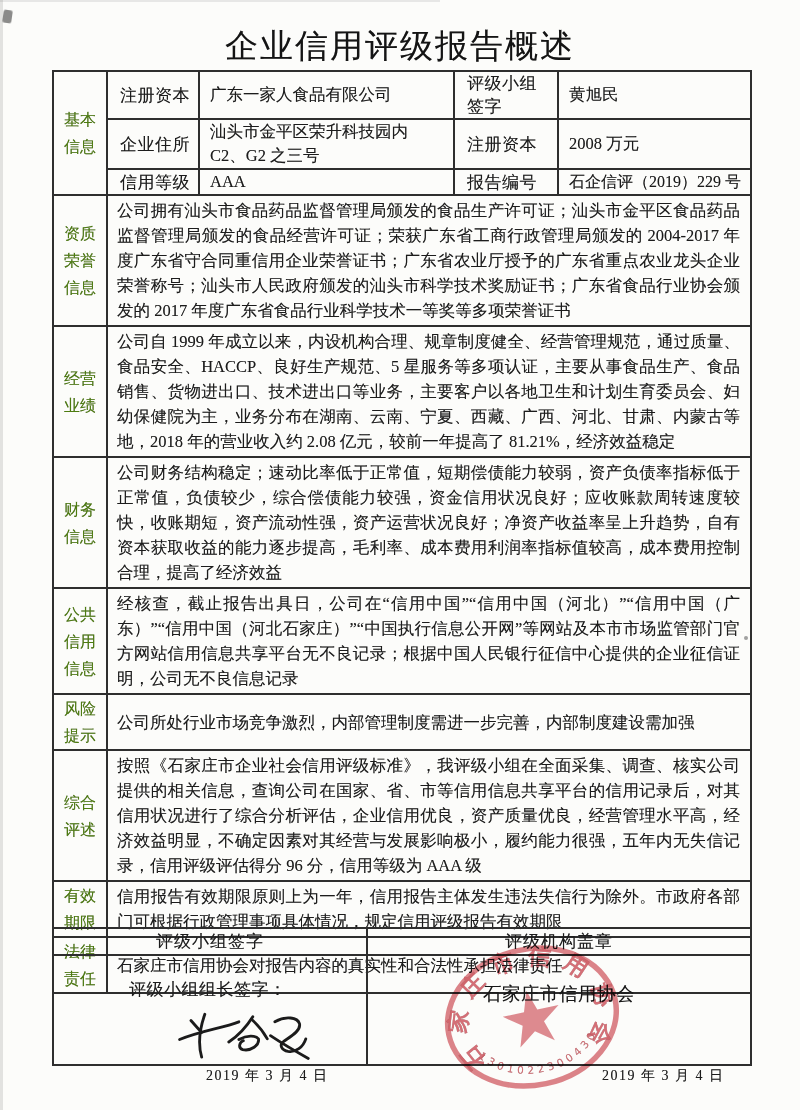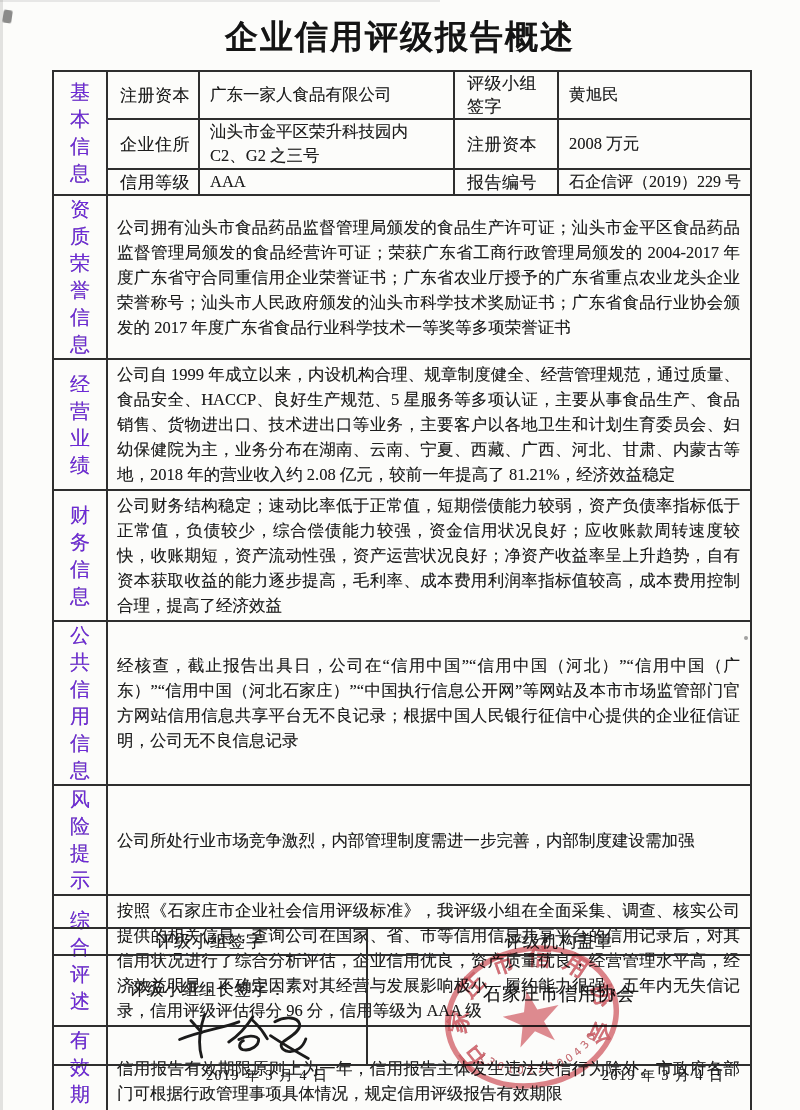--- a/index.html
+++ b/index.html
@@ -9,45 +9,45 @@
     width: 800px;
     height: 1110px;
     background: #fcfcfa;
     font-family: "Liberation Serif", "DejaVu Serif", serif;
     color: #1c1c1c;
     overflow: hidden;
     text-shadow: 0 0 0.5px rgba(40,40,40,0.45);
   }
   .title {
     position: absolute;
-    top: 15px; left: 0; width: 100%;
+    top: 24px; left: 0; width: 100%;
     text-align: center;
     font-size: 33px;
-    font-weight: bold;
+    font-weight: normal;
     letter-spacing: 2px;
     color: #141414;
   }
   table { border-collapse: collapse; table-layout: fixed; }
   td { border: 2px solid #2e2e2e; vertical-align: middle; }
   .main {
     position: absolute;
     left: 52px; top: 70px;
     width: 698px;
   }
   .foot {
     position: absolute;
     left: 52px; top: 927px;
     width: 698px;
   }
   .vlabel {
     text-align: center;
-    font-size: 20px;
+    font-size: 16px;
     line-height: 27px;
     padding: 0 9px;
-    color: #6d28d9;
+    color: #4d7c0f;
   }
   .flabel {
     font-size: 17px;
     padding: 0 6px 0 12px;
     letter-spacing: 0.5px;
   }
   .fval {
     font-size: 16.5px;
     padding: 0 7px 0 10px;
     line-height: 24px;

